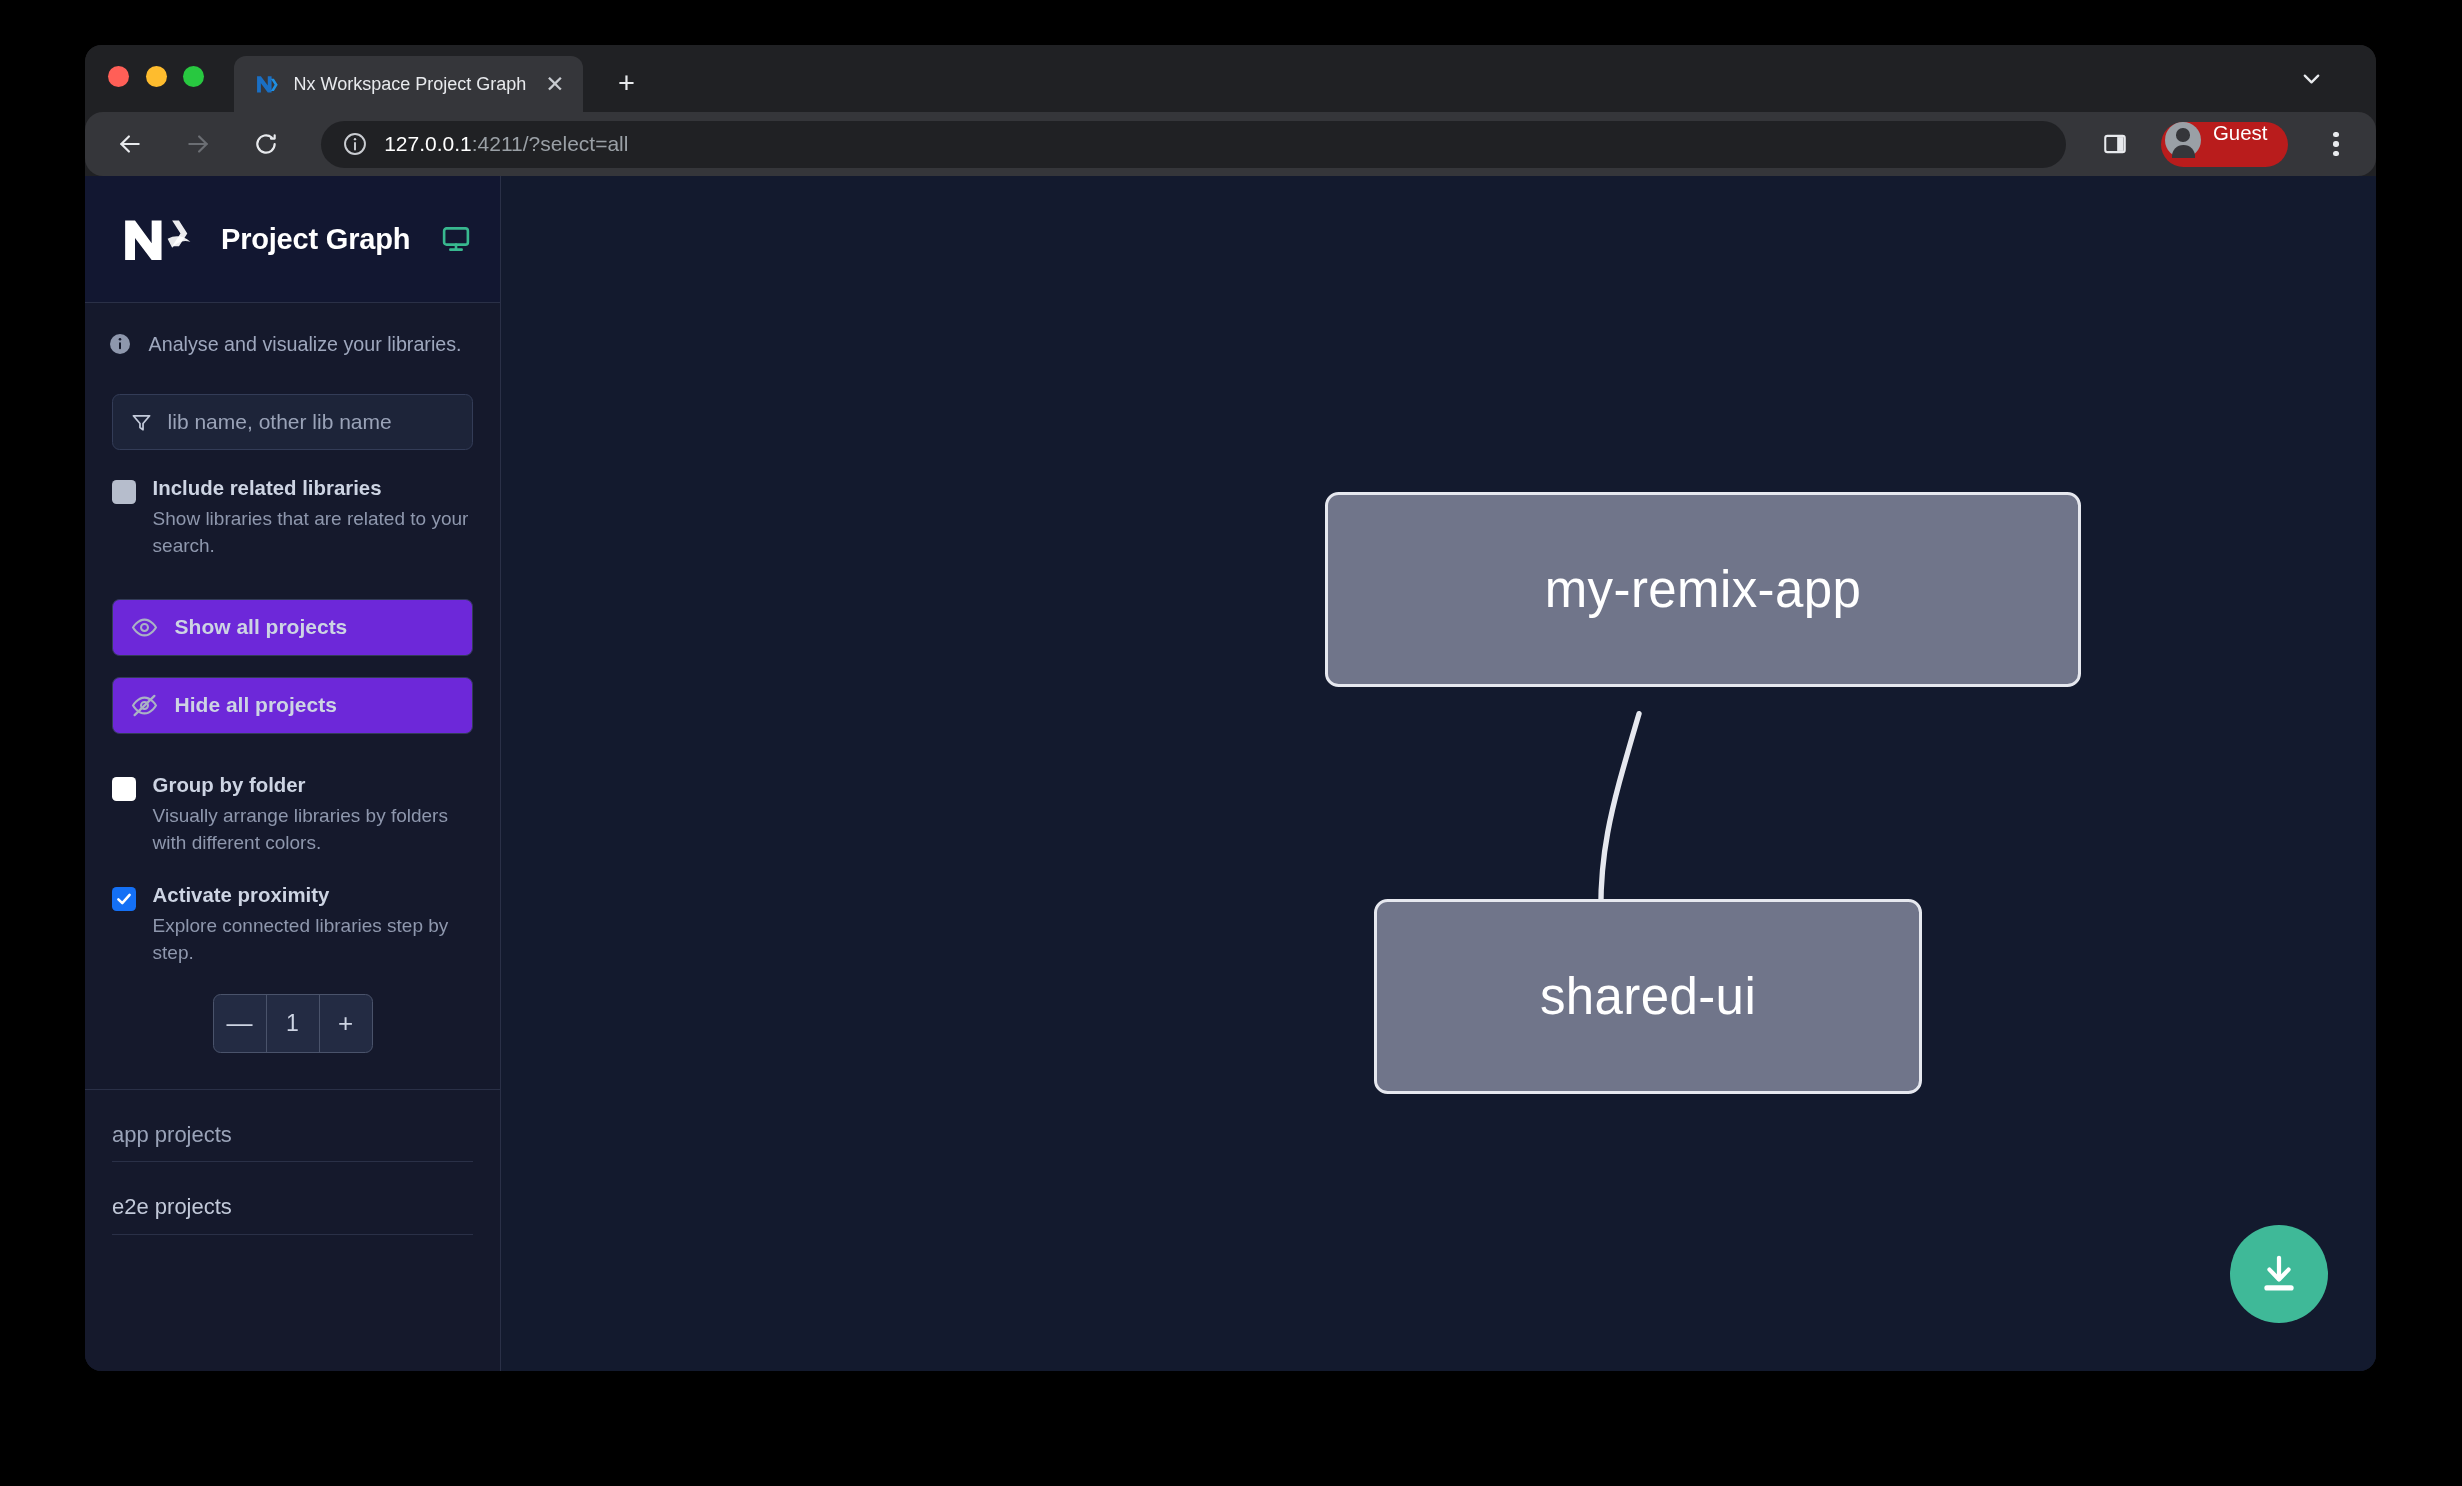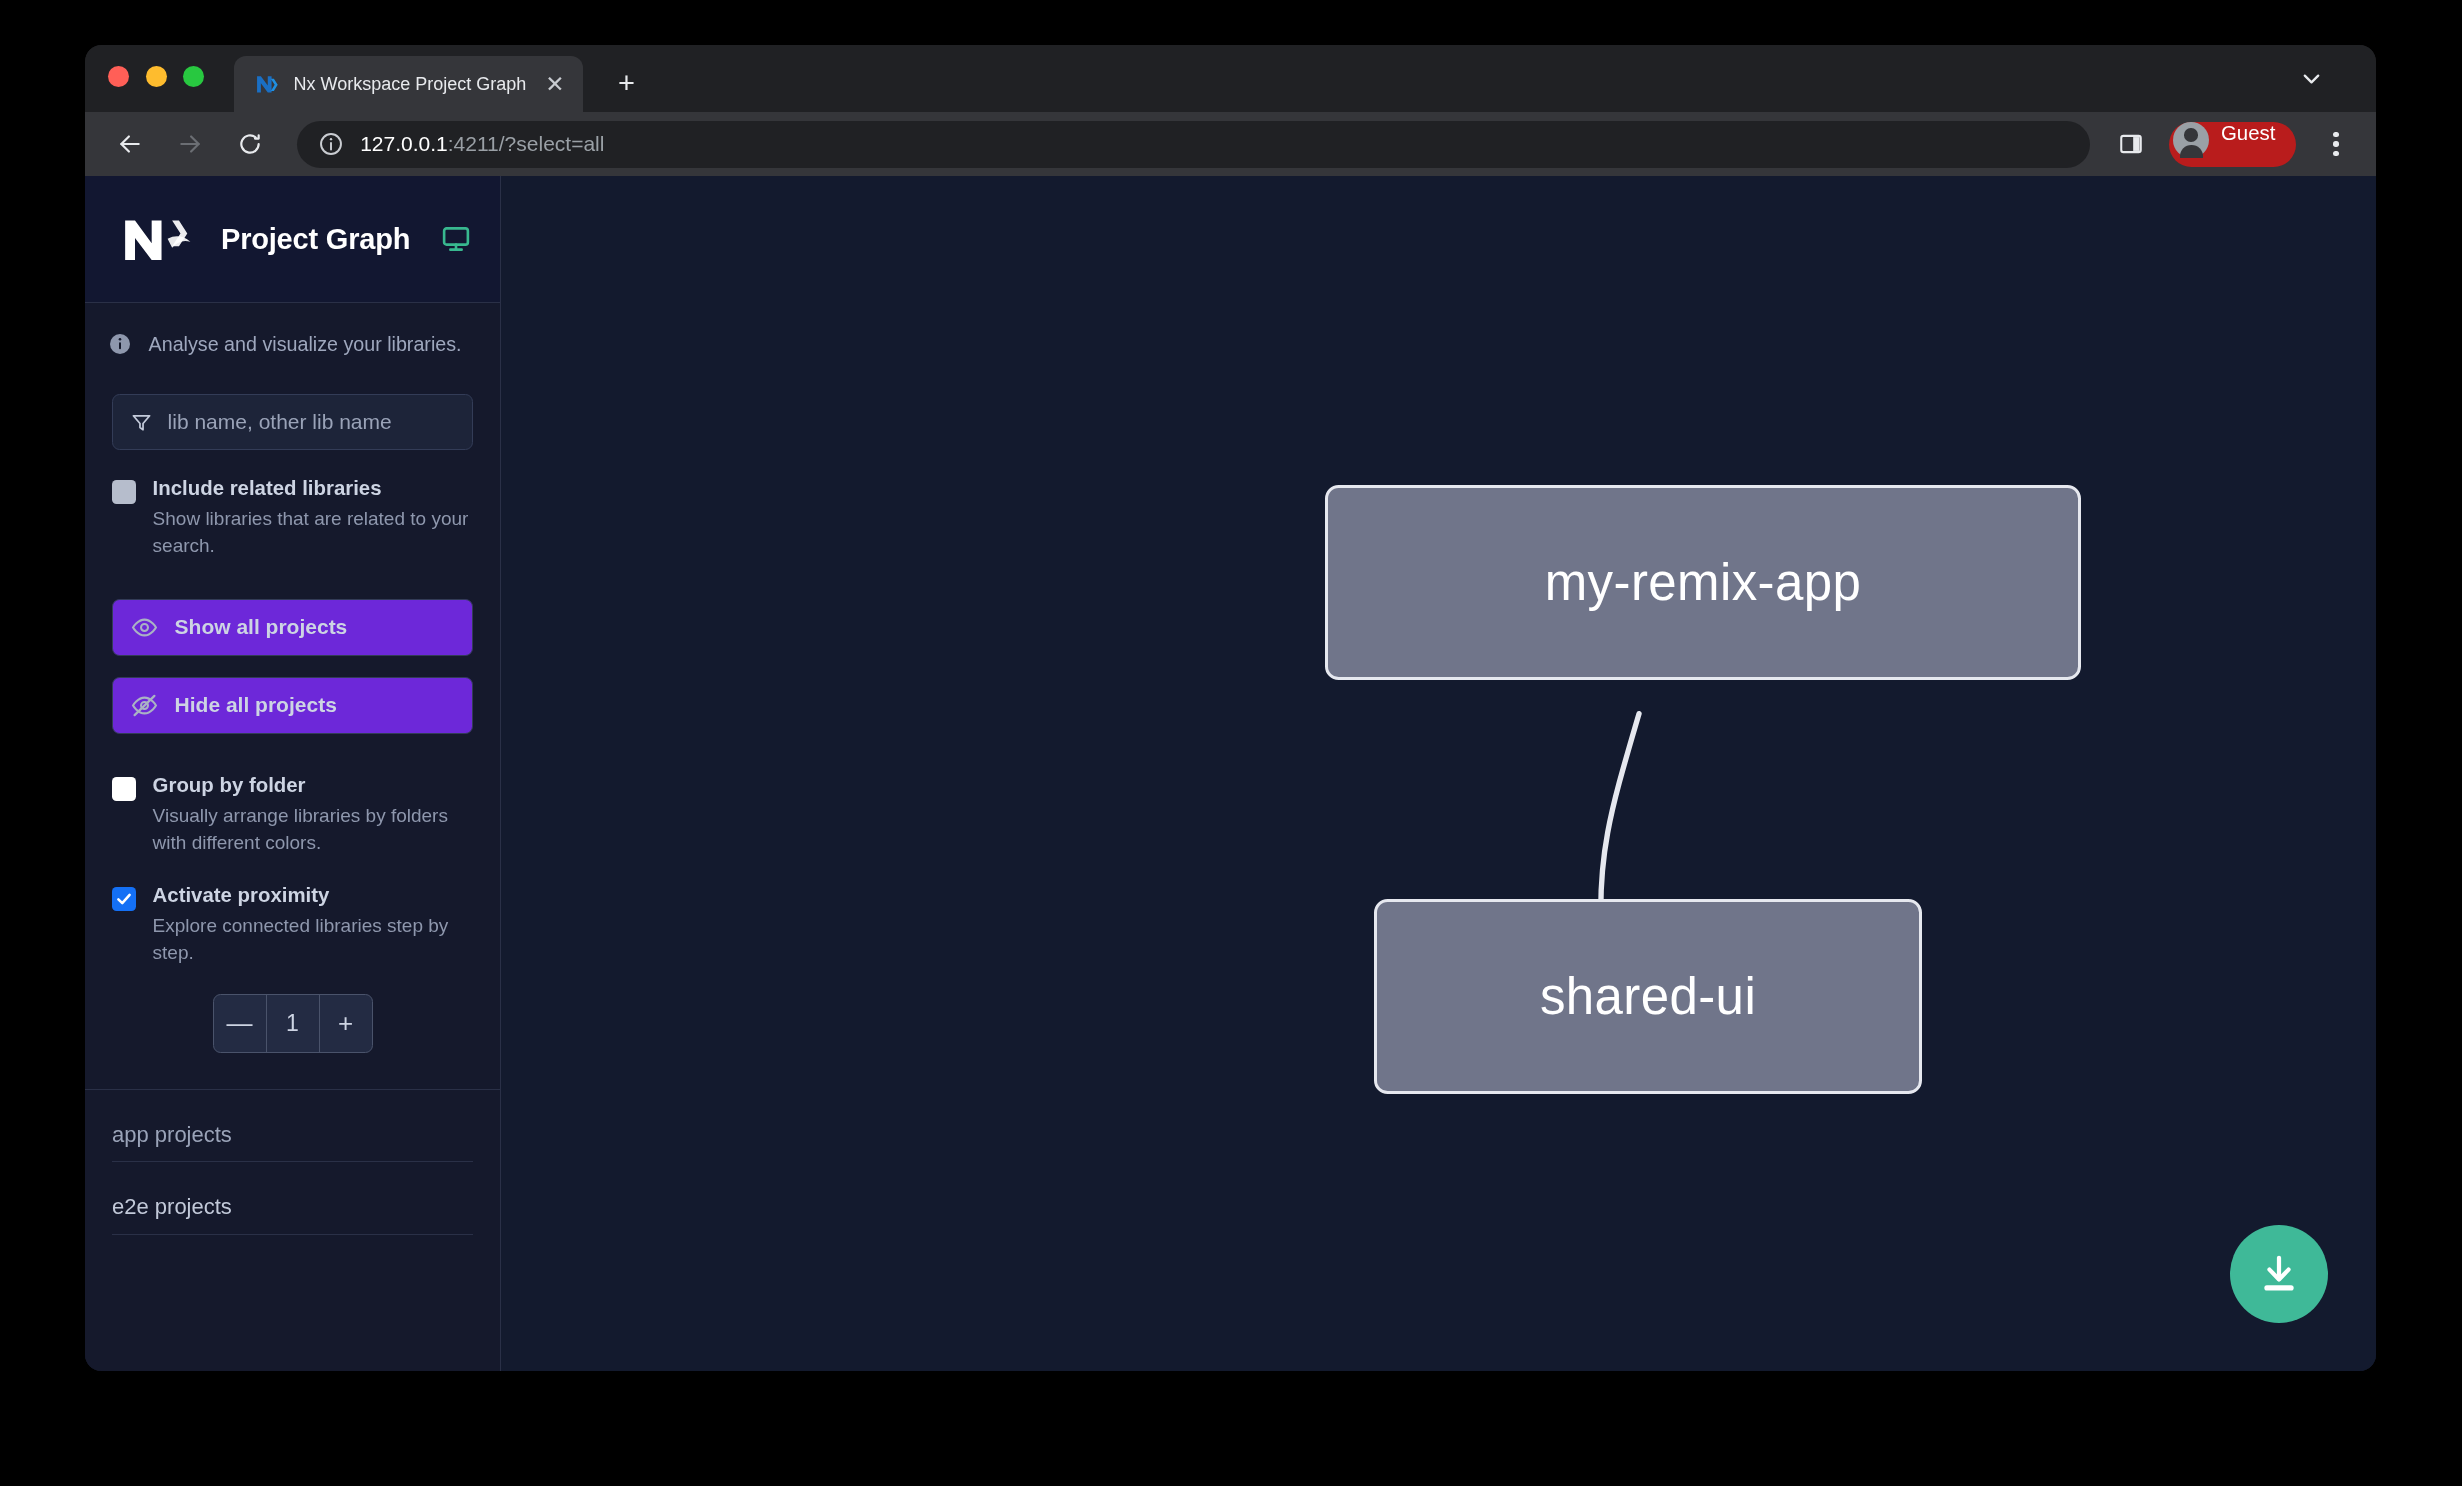--- a/index.html
+++ b/index.html
@@ -50,22 +50,23 @@
   #tab-close { color: #c9ccd1; font-size: 23px; line-height: 1; width: 30px; text-align: center; cursor: pointer; }
   #new-tab-btn { color: #e8eaed; font-size: 29px; line-height: 1; margin-left: 24px; margin-bottom: 13.6px; width: 38px; text-align: center; cursor: pointer; }
   #tabstrip-chevron { position: absolute; right: 53px; bottom: 16.6px; color: #e8eaed; font-size: 16.6px; }
 
   
   #toolbar {
     height: 64px;
     background: #35363a;
     display: flex; align-items: center;
     padding: 0 21px 0 21px;
-    gap: 13px;
+    gap: 21px;
     flex: none;
+    border-radius: 18px;
   }
   .nav-btn {
     width: 47px; height: 47px; border-radius: 50%;
     display: flex; align-items: center; justify-content: center;
     color: #e8eaed; cursor: pointer; flex: none;
   }
   .nav-btn.disabled { color: #6b6e73; }
   #omnibox {
     flex: 1;
     height: 47px;
@@ -196,21 +197,21 @@
   .node {
     position: absolute;
     background: #70758a;
     border: 3.8px solid #e6e8ef;
     border-radius: 13.6px;
     display: flex; align-items: center; justify-content: center;
     cursor: pointer;
   }
   .node-label { color: #ffffff; font-size: 51px; letter-spacing: 0.4px; white-space: nowrap; }
 
-  #node-my-remix-app { left: 824px; top: 309px; width: 756px; height: 195px; }
+  #node-my-remix-app { left: 824px; top: 316px; width: 756px; height: 195px; }
   #node-shared-ui    { left: 873px; top: 723px; width: 548px; height: 195px; justify-content: center; }
 
   #download-fab {
     position: absolute; right: 48px; bottom: 48px;
     width: 98px; height: 98px; border-radius: 50%;
     background: #3fb998;
     display: flex; align-items: center; justify-content: center;
     cursor: pointer;
   }
   #download-fab svg { width: 44px; height: 44px; }

